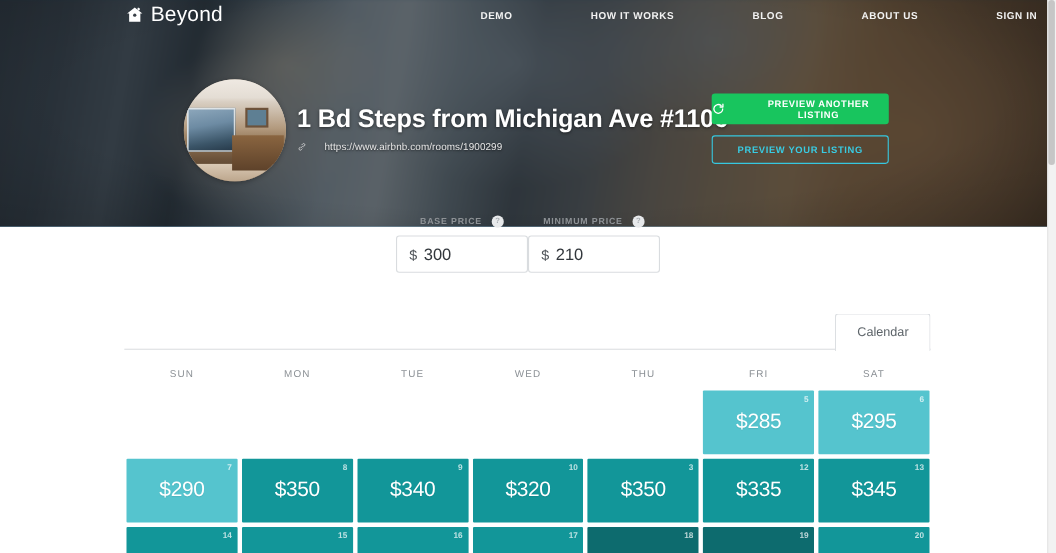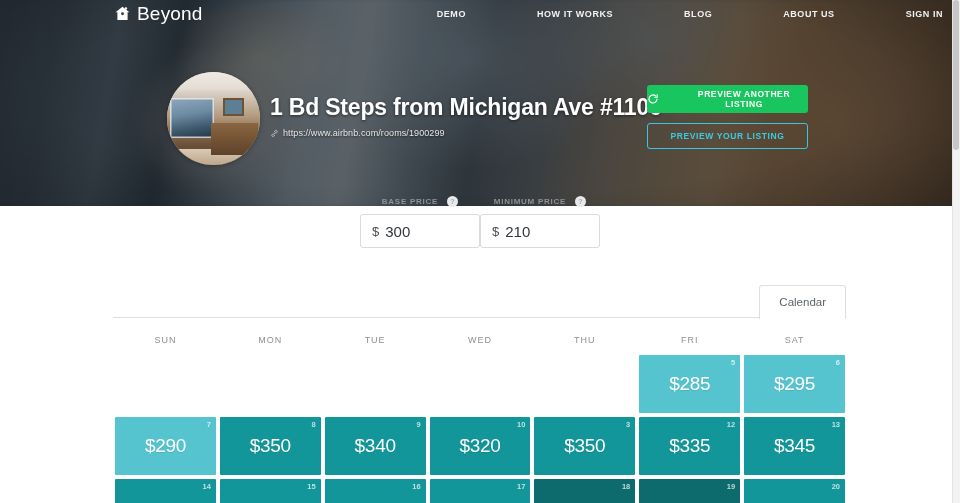--- a/index.html
+++ b/index.html
@@ -76,21 +76,21 @@
   .avatar-floor { position:absolute; left:0; bottom:0; width:100%; height:16px;
     background:linear-gradient(180deg, rgba(230,215,195,.9), rgba(195,172,146,.95)); }
 
   .hero-title {
     position:absolute; left:270px; top:95px; z-index:5;
     color:#fff; font-size:23px; font-weight:bold; letter-spacing:-.2px;
     text-shadow:0 1px 3px rgba(0,0,0,.55); line-height:1.1; white-space:nowrap;
   }
   .hero-url {
     position:absolute; left:270px; top:128px; z-index:5;
-    display:flex; align-items:center; gap:4px;
+    display:flex; align-items:center; gap:16px;
     color:#e7e7e7; font-size:9px; letter-spacing:.1px;
     text-shadow:0 1px 2px rgba(0,0,0,.6); white-space:nowrap;
   }
   .link-icon { width:9px; height:9px; display:block; opacity:.95; }
 
   .btn-preview-another {
     position:absolute; left:647px; top:85px; z-index:5;
     width:161px; height:28px; border-radius:3px; border:none;
     background:#18c55e; color:#fff; cursor:pointer;
     display:flex; align-items:center; justify-content:center; gap:21px;

